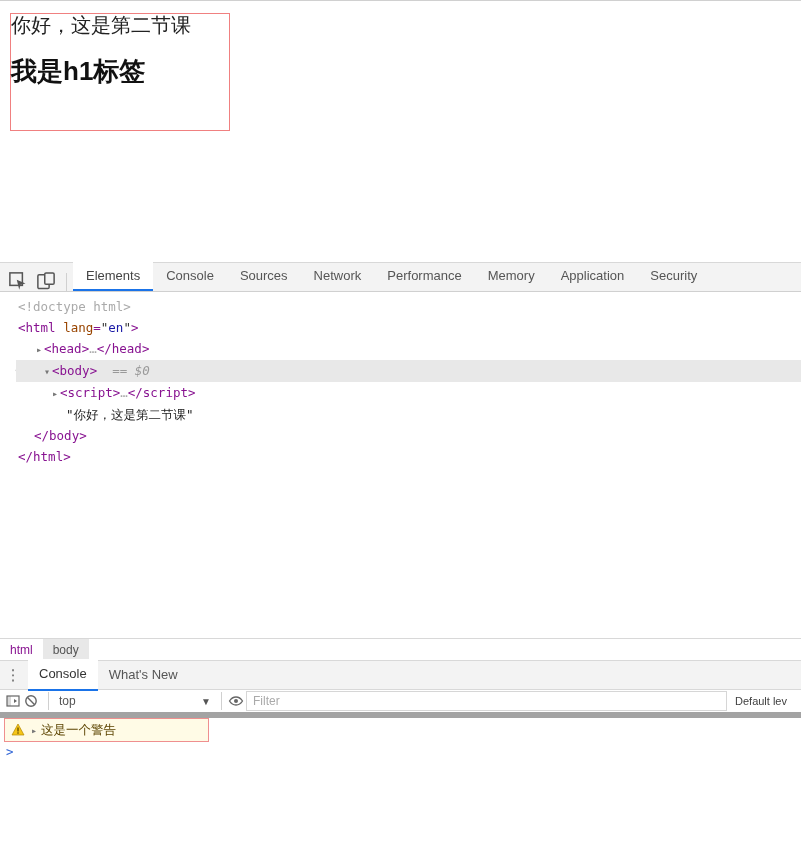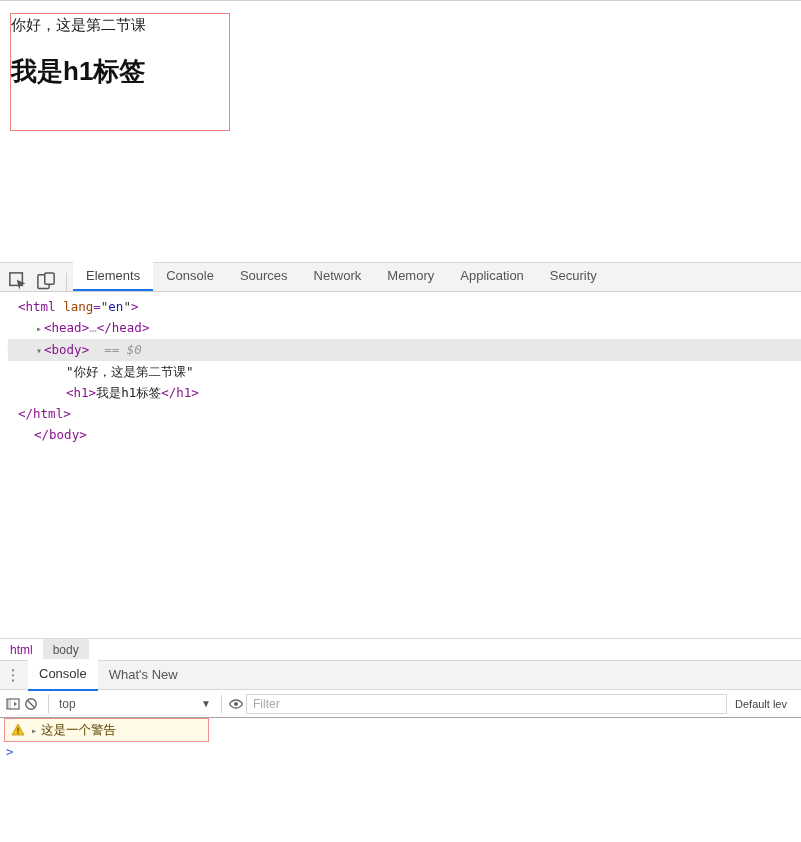--- a/index.html
+++ b/index.html
@@ -20,21 +20,21 @@
   }
   .bodybox {
     position: absolute;
     left: 10px; top: 12px;
     width: 220px; height: 118px;
     border: 1px solid #f08080;
     padding: 0;
   }
   .bodybox .p1 {
     margin: 0;
-    font-size: 15px;
+    font-size: 20px;
     line-height: 22px;
     color: #222;
   }
   .bodybox h1 {
     margin: 18px 0 0 0;
     font-size: 26px;
     font-weight: 700;
     color: #111;
   }
   
@@ -133,21 +133,21 @@
   }
   .drawer-tab {
     padding: 0 11px; line-height: 30px; font-size: 13px; color: #555;
   }
   .drawer-tab.active {
     color: #333; border-bottom: 2px solid #1a73e8; background: #fff;
   }
   
   .ctoolbar {
     height: 28px;
-    border-bottom: 1px solid #a3a3a3;
+    border-bottom: 6px solid #a3a3a3;
     display: flex; align-items: center;
     padding: 0 6px;
     gap: 0;
     background: #fff;
   }
   .ctoolbar .ico { width: 18px; text-align: center; color: #666; }
   .ctx {
     width: 160px;
     font-size: 12px; color: #555;
     padding-left: 4px;
@@ -217,40 +217,42 @@
         <rect x="1.5" y="3" width="9" height="11" rx="1" fill="none" stroke="#555" stroke-width="1.2"></rect>
         <rect x="7" y="1.5" width="7.5" height="9" rx="1" fill="#f3f3f3" stroke="#555" stroke-width="1.2"></rect>
       </svg>
   </span>
   <span class="dt-sep"></span>
   <div class="dt-tabs">
     <div class="dt-tab active">Elements</div>
     <div class="dt-tab">Console</div>
     <div class="dt-tab">Sources</div>
     <div class="dt-tab">Network</div>
+    <div class="dt-tab">Performance</div>
     <div class="dt-tab">Memory</div>
     <div class="dt-tab">Application</div>
     <div class="dt-tab">Security</div>
   </div>
 </div>
 
 <div class="domtree">
+  <div class="dl ind1"><span class="gray">&lt;!doctype html&gt;</span></div>
   <div class="dl ind1"><span class="tag">&lt;<span>html</span></span> <span class="attr">lang</span><span class="tag">=</span>"<span class="val">en</span>"<span class="tag">&gt;</span></div>
   <div class="dl ind2"><span class="tri">▸</span><span class="tag">&lt;<span>head</span>&gt;</span><span class="gray">…</span><span class="tag">&lt;/<span>head</span>&gt;</span></div>
 
-  <div style="position:relative;">
+  <div style="position:relative;margin-left:8px;">
     <div class="selgutter"></div>
     <span class="dots3">•••</span>
     <div class="dl ind2 sel" style="position:relative;"><span class="tri">▾</span><span class="tag">&lt;<span>body</span>&gt;</span>  <span class="dollar">== $0</span></div>
   </div>
 
+  <div class="dl ind3"><span class="tri">▸</span><span class="tag">&lt;<span>script</span>&gt;</span><span class="gray">…</span><span class="tag">&lt;/<span>script</span>&gt;</span></div>
   <div class="dl ind4"><span class="txt">"你好，这是第二节课"</span></div>
-  <div class="dl ind4"><span class="tag">&lt;<span>h1</span>&gt;</span><span class="txt">我是h1标签</span><span class="tag">&lt;/<span>h1</span>&gt;</span></div>
+  <div class="dl ind2"><span class="tag">&lt;/<span>body</span>&gt;</span></div>
   <div class="dl ind1"><span class="tag">&lt;/<span>html</span>&gt;</span></div>
-  <div class="dl ind2"><span class="tag">&lt;/<span>body</span>&gt;</span></div>
 </div>
 
 <div class="crumbs">
   <div class="crumb purple">html</div>
   <div class="crumb sel">body</div>
 </div>
 
 <div class="drawer-tabs">
   <div class="kebab">⋮</div>
   <div class="drawer-tab active">Console</div>

